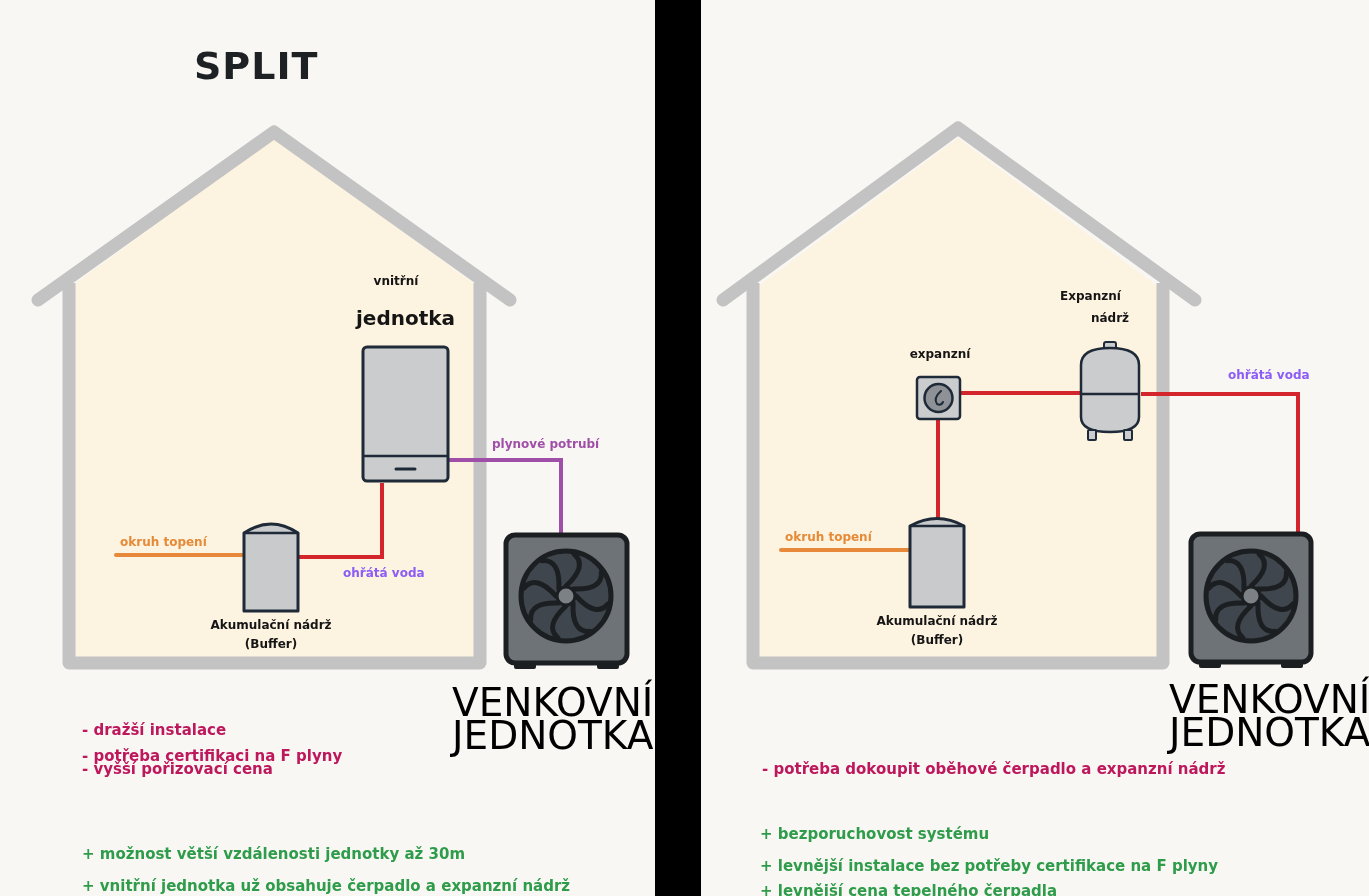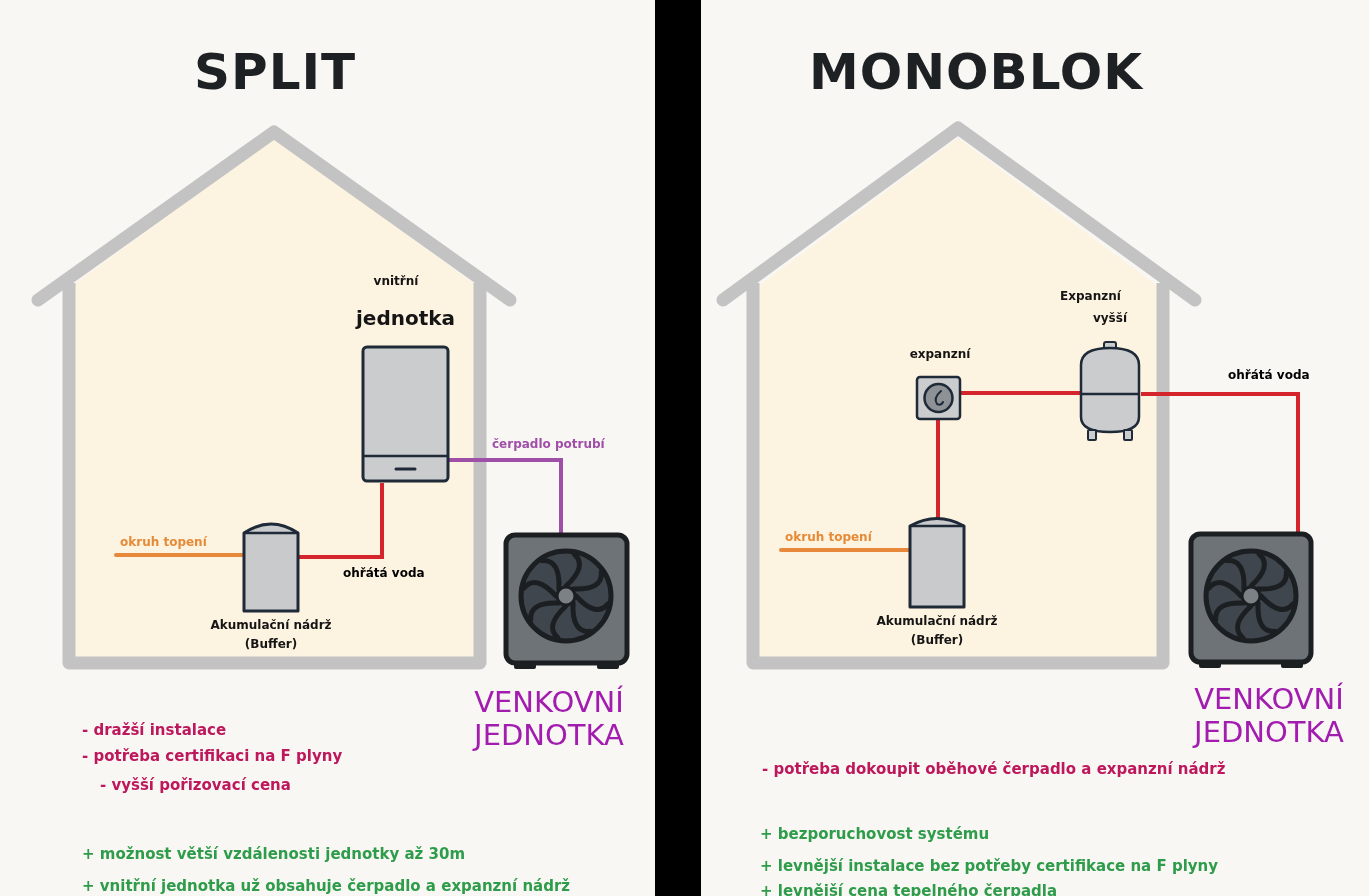--- a/index.html
+++ b/index.html
@@ -2,27 +2,27 @@
 <html><head>
 <meta charset="utf-8">
 <style>
   html, body { margin:0; padding:0; }
   body { width:1369px; height:896px; position:relative; overflow:hidden; background:#f9f7f3; font-family:"Liberation Sans", "DejaVu Sans", sans-serif; }
   .panel { position:absolute; top:0; height:896px; background:#f9f7f3; }
   #panel-left { left:0; width:655px; }
   #panel-right { left:701px; width:668px; }
   #divider { position:absolute; left:655px; top:0; width:46px; height:896px; background:#000; }
   svg.diagram { position:absolute; left:0; top:0; }
-  .title { position:absolute; font-family:"DejaVu Sans", sans-serif; font-weight:bold; color:#1e2124; font-size:50px; letter-spacing:1px; line-height:1; }
+  .title { position:absolute; font-family:"DejaVu Sans", sans-serif; font-weight:bold; color:#1e2124; font-size:38px; letter-spacing:1px; line-height:1; }
   .lbl { position:absolute; font-family:"DejaVu Sans", sans-serif; font-weight:bold; white-space:nowrap; }
   .lbl-dark { color:#151515; }
-  .lbl-red { color:#000000;text-align:center; }
+  .lbl-red { color:#8b5cf6;text-align:center; }
   .lbl-orange { color:#e58a37; }
   .lbl-purple { color:#a04fa8; }
-  .outdoor-title { position:absolute; font-family:"DejaVu Sans", sans-serif; color:#a21caf; font-size:29px; line-height:33px; text-align:center; }
+  .outdoor-title { position:absolute; font-family:"DejaVu Sans", sans-serif; color:#000000; font-size:39px; line-height:33px; text-align:center; }
   .list { position:absolute; font-family:"DejaVu Sans", sans-serif; font-weight:bold; font-size:15px; }
   .list .item { position:absolute; white-space:nowrap; }
   .con { color:#be185d; }
   .pro { color:#2e9c4a;margin-top:36px; }
 </style>
 </head>
 <body>
 
 <div id="panel-left" class="panel">
   <svg class="diagram" width="655" height="896">
@@ -67,36 +67,36 @@
         <circle r="9" fill="#7c8186" stroke="#1c1f22" stroke-width="3"></circle>
       </g>
     </g>
   </svg>
 
   <div class="title" style="left:194px; top:47px;">SPLIT</div>
 
   <div class="lbl lbl-dark" style="left:356px; top:274px; font-size:12px; width:80px; text-align:center;">vnitřní</div>
   <div class="lbl lbl-dark" style="left:356px; top:306px; font-size:20px; width:80px; text-align:center;">jednotka</div>
 
-  <div class="lbl lbl-purple" style="left:492px; top:437px; font-size:12px;">čerpadlo potrubí</div>
+  <div class="lbl lbl-purple" style="left:492px; top:437px; font-size:12px;">plynové potrubí</div>
   <div class="lbl lbl-red" style="left:343px; top:566px; font-size:12px;">ohřátá voda</div>
   <div class="lbl lbl-orange" style="left:120px; top:535px; font-size:12px;">okruh topení</div>
 
   <div class="lbl lbl-dark" style="left:196px; top:618px; font-size:12px; width:150px; text-align:center;">Akumulační nádrž</div>
   <div class="lbl lbl-dark" style="left:196px; top:637px; font-size:12px; width:150px; text-align:center;">(Buffer)</div>
 
   <div class="outdoor-title" style="left:452px; top:686px; width:194px;">
     <div>VENKOVNÍ</div>
     <div>JEDNOTKA</div>
   </div>
 
   <div class="list" style="left:82px; top:0;">
     <div class="item con" style="top:721px;">- dražší instalace</div>
     <div class="item con" style="top:747px;">- potřeba certifikaci na F plyny</div>
-    <div class="item con" style="top:776px;margin-left:18px;">- vyšší pořizovací cena</div>
+    <div class="item con" style="top:760px;">- vyšší pořizovací cena</div>
     <div class="item pro" style="top:809px;">+ možnost větší vzdálenosti jednotky až 30m</div>
     <div class="item pro" style="top:841px;">+ vnitřní jednotka už obsahuje čerpadlo a expanzní nádrž</div>
   </div>
 </div>
 
 <div id="divider"></div>
 
 <div id="panel-right" class="panel">
   <svg class="diagram" width="668" height="896">
     <g>
@@ -143,24 +143,23 @@
           <path d="M0,-10 Q22,-30 8,-42" transform="rotate(180)"></path>
           <path d="M0,-10 Q22,-30 8,-42" transform="rotate(225)"></path>
           <path d="M0,-10 Q22,-30 8,-42" transform="rotate(270)"></path>
           <path d="M0,-10 Q22,-30 8,-42" transform="rotate(315)"></path>
         </g>
         <circle r="9" fill="#7c8186" stroke="#1c1f22" stroke-width="3"></circle>
       </g>
     </g>
   </svg>
 
-  <div class="title" style="left:108px; top:47px;">MONOBLOK</div>
 
   <div class="lbl lbl-dark" style="left:359px; top:289px; font-size:12px; width:100px; ">Expanzní</div>
-  <div class="lbl lbl-dark" style="left:359px; top:311px; font-size:12px; width:100px; text-align:center;">vyšší</div>
+  <div class="lbl lbl-dark" style="left:359px; top:311px; font-size:12px; width:100px; text-align:center;">nádrž</div>
   <div class="lbl lbl-dark" style="left:189px; top:347px; font-size:12px; width:100px; text-align:center;">expanzní</div>
 
   <div class="lbl lbl-red" style="left:527px; top:368px; font-size:12px;">ohřátá voda</div>
   <div class="lbl lbl-orange" style="left:84px; top:530px; font-size:12px;">okruh topení</div>
 
   <div class="lbl lbl-dark" style="left:161px; top:614px; font-size:12px; width:150px; text-align:center;">Akumulační nádrž</div>
   <div class="lbl lbl-dark" style="left:161px; top:633px; font-size:12px; width:150px; text-align:center;">(Buffer)</div>
 
   <div class="outdoor-title" style="left:468px; top:683px; width:200px;">
     <div>VENKOVNÍ</div>

